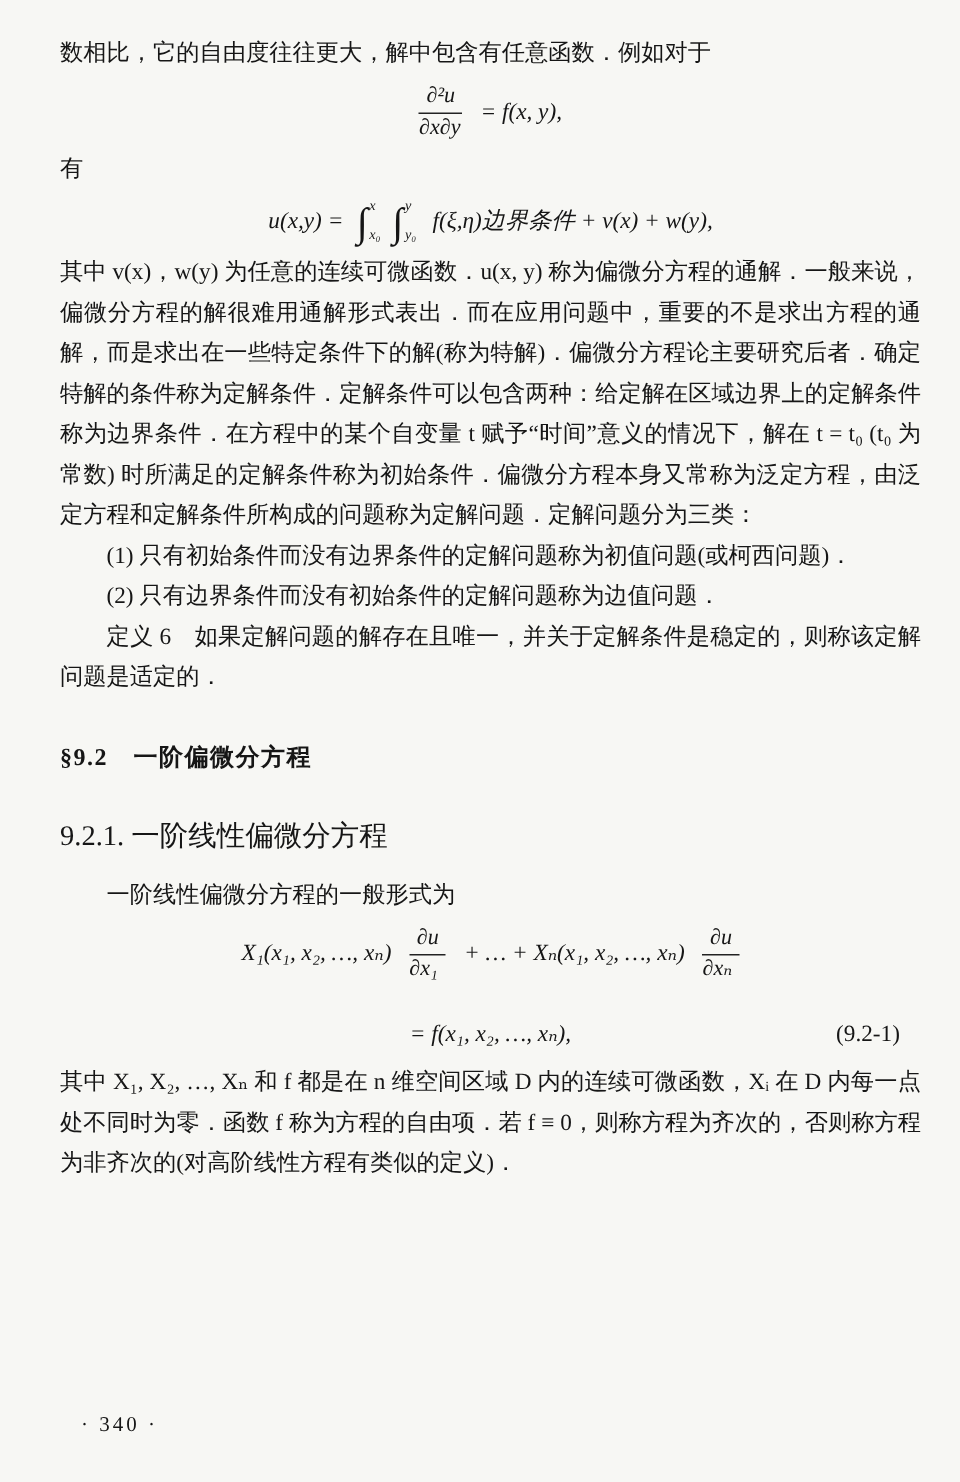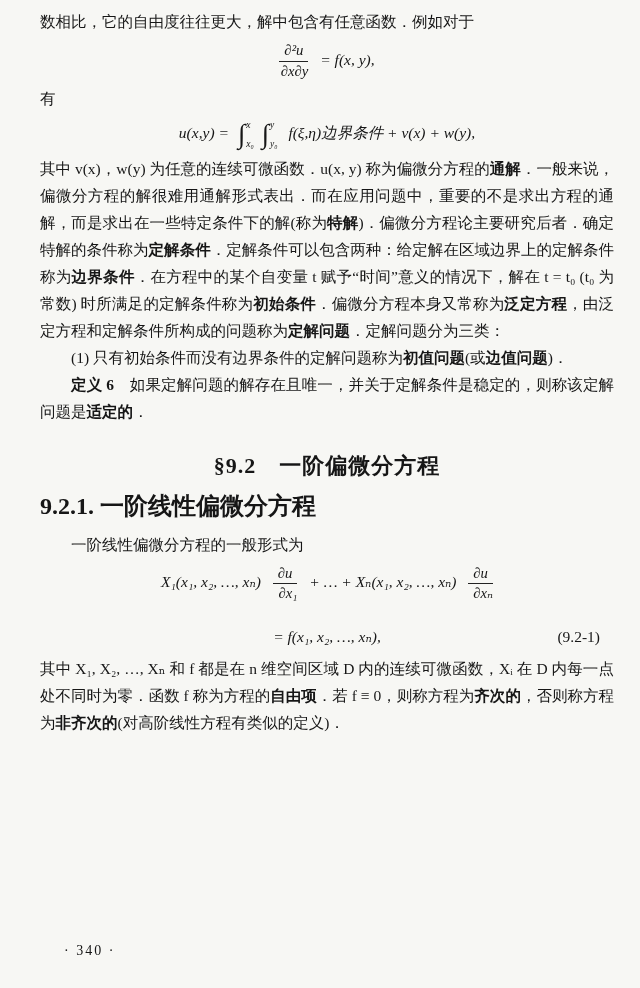--- a/index.html
+++ b/index.html
@@ -6,66 +6,66 @@
   body{
     width:640px;height:988px;
     background:#f7f7f4;
     font-family:"Liberation Serif","DejaVu Serif",serif;
     color:#161616;
   }
   .page{
     position:relative;
     box-sizing:border-box;
     width:640px;height:988px;
-    padding:8px 26px 0 40px;
+    padding:22px 26px 0 40px;
     font-size:15.5px;
     line-height:27px;
     overflow:hidden;
   }
   p{margin:0;text-align:justify;}
   .indent{text-indent:2em;}
-  .b{font-weight:bold;}
+  .b{font-weight:normal;}
   .formula{
     text-align:center;
     font-style:italic;
     margin:7px 0 5px;
     white-space:nowrap;
   }
   .ftext{margin:0 4px;}
   .frac{
     display:inline-flex;flex-direction:column;
-    vertical-align:middle;text-align:right;
+    vertical-align:middle;text-align:left;
     line-height:1.2;font-size:0.95em;margin:0 4px;
   }
   .frac .num{border-bottom:1.4px solid #222;padding:0 5px 1px;}
   .frac .den{padding-top:1px;}
   .int{display:inline-flex;align-items:center;vertical-align:middle;margin:0 1px;}
   .iglyph{font-size:27px;line-height:1;font-style:normal;}
   .lims{
     display:inline-flex;flex-direction:column;justify-content:space-between;
     font-size:9.5px;line-height:11px;height:30px;margin-left:1px;margin-right:2px;
   }
   .lims .lim-top{align-self:flex-start;}
   .lims .lim-bot{align-self:flex-start;}
   .section-heading{
     margin:26px 0 0;
-    text-align:center;
-    font-size:22px;font-weight:bold;
+    text-align:left;
+    font-size:16px;font-weight:bold;
     line-height:30px;
     letter-spacing:1px;
   }
   .subsection-heading{
-    margin:12px 0 12px;
-    font-size:24px;font-weight:bold;
+    margin:24px 0 12px;
+    font-size:19px;font-weight:normal;
     line-height:26px;
   }
   .eqline{position:relative;margin-top:20px;}
   .eqtag{position:absolute;right:14px;top:0;font-style:normal;}
   .page-number{
-    position:absolute;left:64px;bottom:24px;
+    position:absolute;left:54px;bottom:24px;
     font-size:14px;letter-spacing:2px;
   }
 </style>
 </head>
 <body style="background: rgb(247, 247, 244); color: rgb(22, 22, 22);">
 
 <div class="page">
 
   <p>数相比，它的自由度往往更大，解中包含有任意函数．例如对于</p>
 
@@ -93,21 +93,22 @@
       <span class="lims">
         <span class="lim-top">y</span>
         <span class="lim-bot">y₀</span>
       </span>
     </span>
     <span class="ftext">f(ξ,η)边界条件 + v(x) + w(y),</span>
   </div>
 
   <p><span>其中 v(x)，w(y) 为任意的连续可微函数．u(x, y) 称为偏微分方程的</span><span class="b">通解</span><span>．一般来说，偏微分方程的解很难用通解形式表出．而在应用问题中，重要的不是求出方程的通解，而是求出在一些特定条件下的解(称为</span><span class="b">特解</span><span>)．偏微分方程论主要研究后者．确定特解的条件称为</span><span class="b">定解条件</span><span>．定解条件可以包含两种：给定解在区域边界上的定解条件称为</span><span class="b">边界条件</span><span>．在方程中的某个自变量 t 赋予“时间”意义的情况下，解在 t = t₀ (t₀ 为常数) 时所满足的定解条件称为</span><span class="b">初始条件</span><span>．偏微分方程本身又常称为</span><span class="b">泛定方程</span><span>，由泛定方程和定解条件所构成的问题称为</span><span class="b">定解问题</span><span>．定解问题分为三类：</span></p>
 
-  <p class="indent"><span>(1) 只有初始条件而没有边界条件的定解问题称为</span><span class="b">初值问题</span><span>(或</span><span class="b">边值问题</span><span>)．</span></p>
+  <p class="indent"><span>(1) 只有初始条件而没有边界条件的定解问题称为</span><span class="b">初值问题</span><span>(或</span><span class="b">柯西问题</span><span>)．</span></p>
+  <p class="indent"><span>(2) 只有边界条件而没有初始条件的定解问题称为</span><span class="b">边值问题</span><span>．</span></p>
 
   <p class="indent"><span class="b">定义 6</span><span>　如果定解问题的解存在且唯一，并关于定解条件是稳定的，则称该定解问题是</span><span class="b">适定的</span><span>．</span></p>
 
   <h2 class="section-heading">§9.2　一阶偏微分方程</h2>
   <h3 class="subsection-heading">9.2.1. 一阶线性偏微分方程</h3>
 
   <p class="indent">一阶线性偏微分方程的一般形式为</p>
 
   <div class="formula">
     <span class="ftext">X₁(x₁, x₂, …, xₙ)</span>

